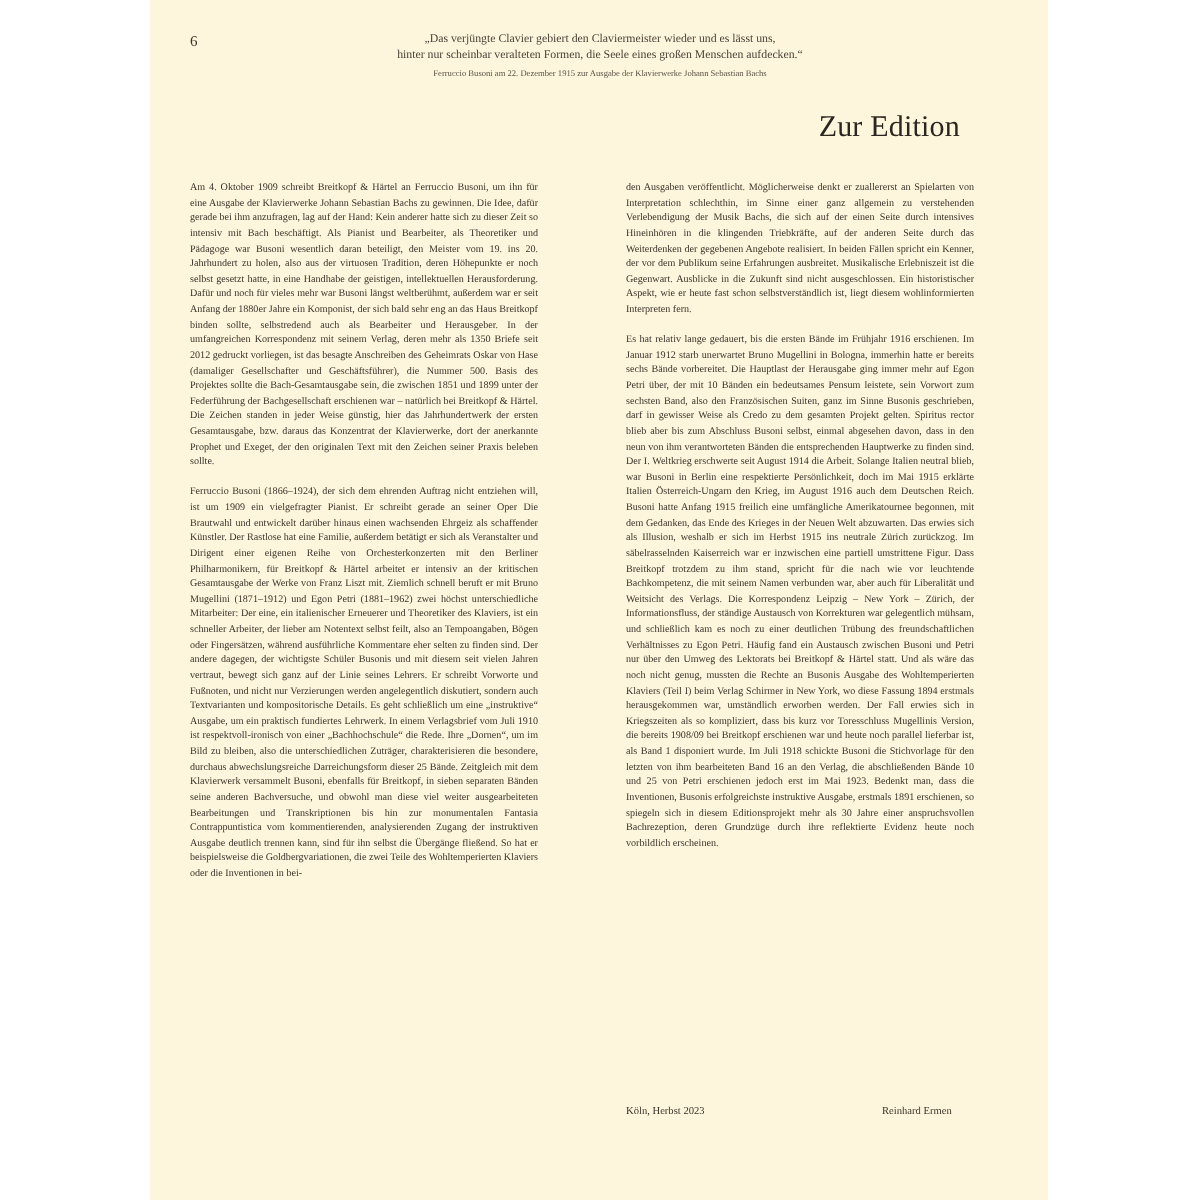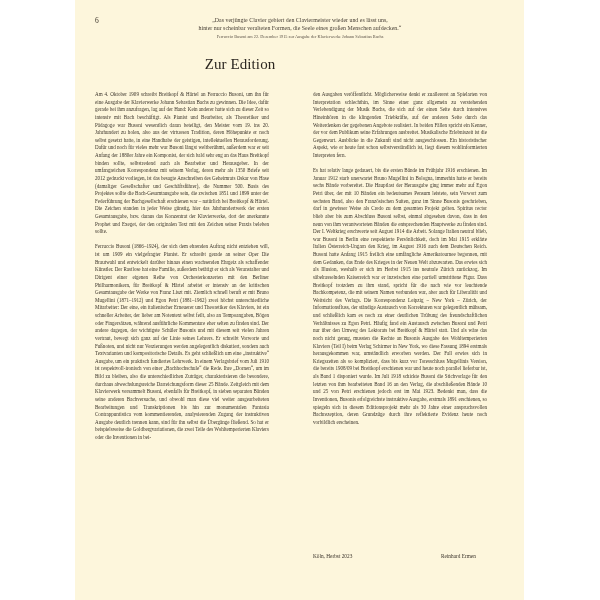--- a/index.html
+++ b/index.html
@@ -13,21 +13,21 @@
     }
     .page-number {
       position: absolute; left: 95px; top: 16px; font-size: 7.5px; color: #3a332a;
     }
     .epigraph {
       position: absolute; left: 140px; top: 16px; width: 320px; text-align: center;
       font-size: 5.9px; line-height: 8.4px; color: #4a4238;
     }
     .epigraph .source { font-size: 4.3px; line-height: 7px; color: #5a5146; }
     .title {
-      position: absolute; left: 0; width: 480px; top: 56px; text-align: center;
+      position: absolute; left: 0; width: 480px; top: 56px; text-align: right;
       font-size: 15px; color: #2b2620; letter-spacing: 0.1px;
     }
     .column {
       position: absolute; top: 91px; width: 174px;
       font-size: 5.05px; line-height: 7.62px; text-align: justify; hyphens: manual;
       color: #3a332a;
     }
     .col-left { left: 95px; }
     .col-right { left: 313px; }
     .column p { margin: 0 0 7.6px 0; }

